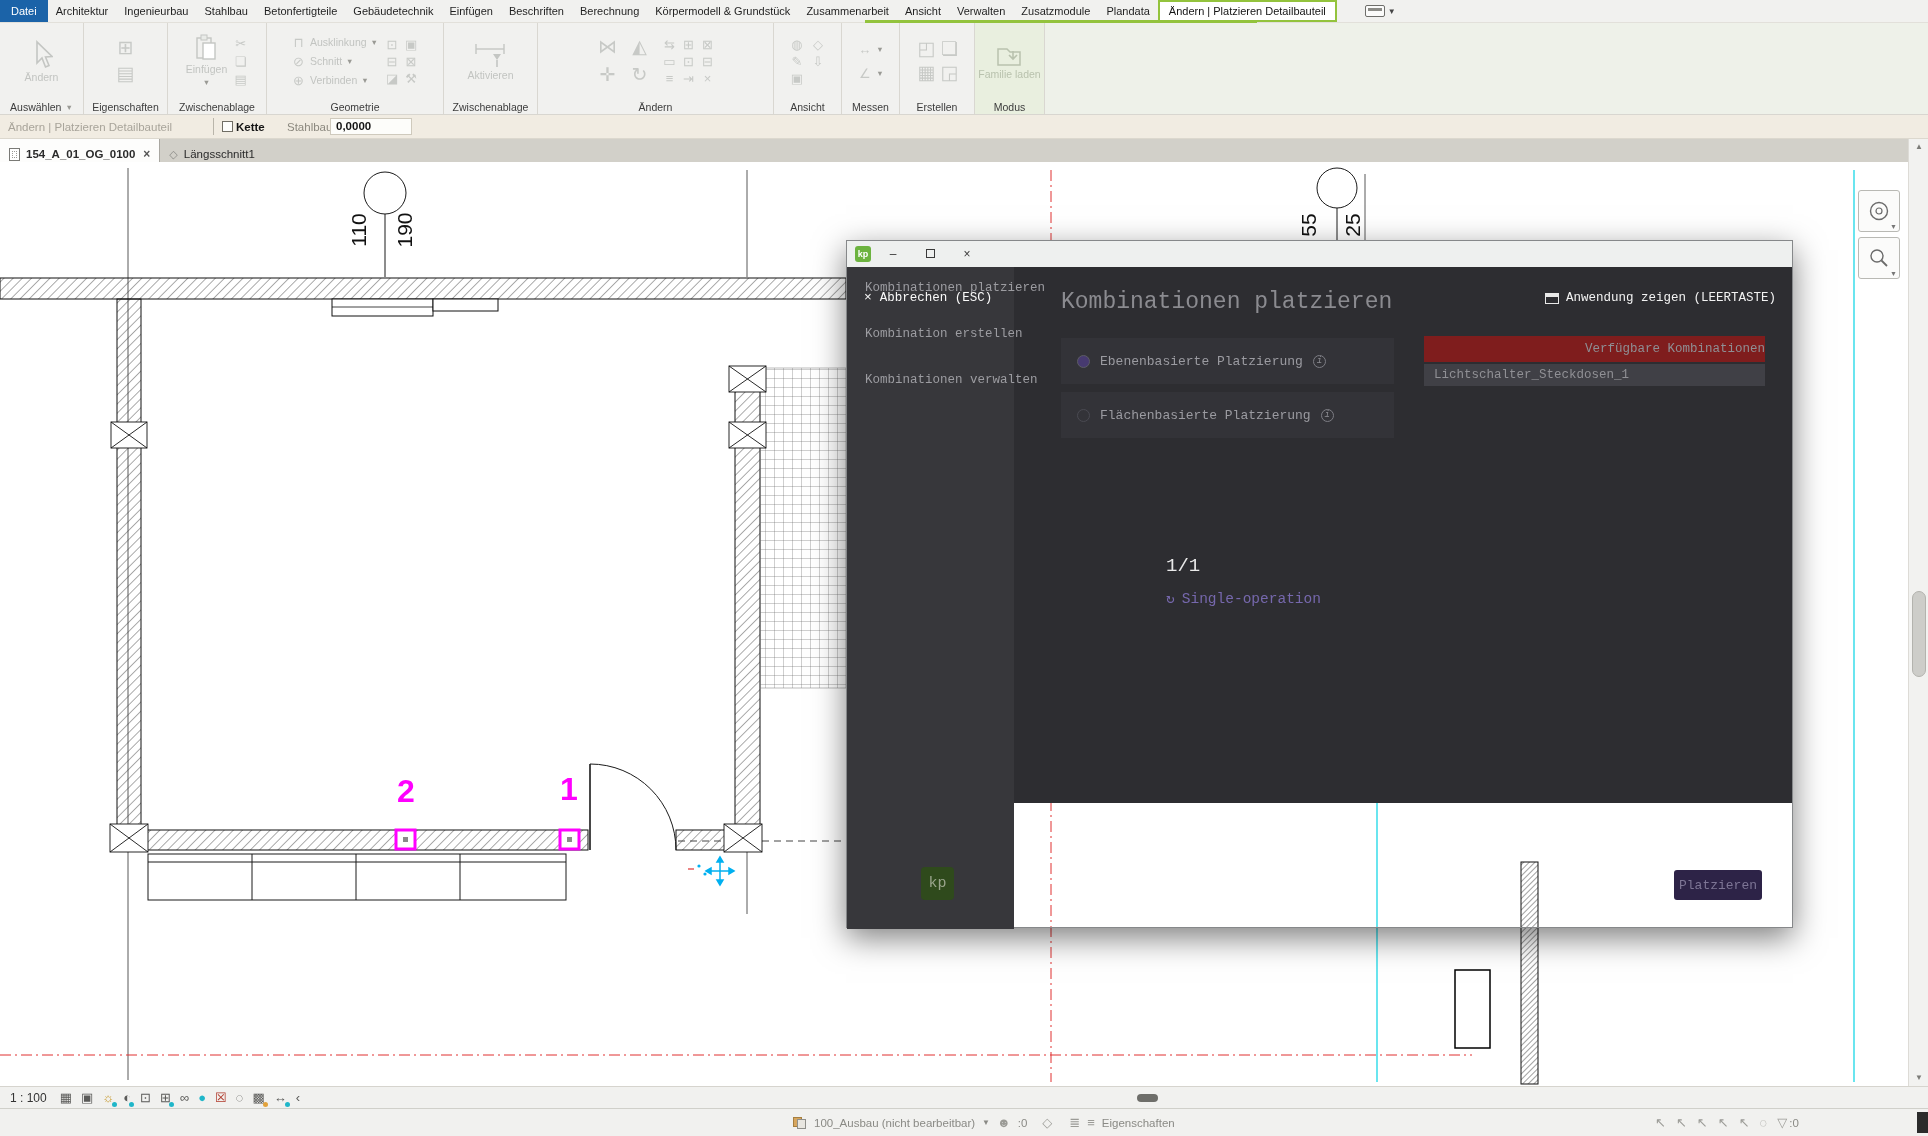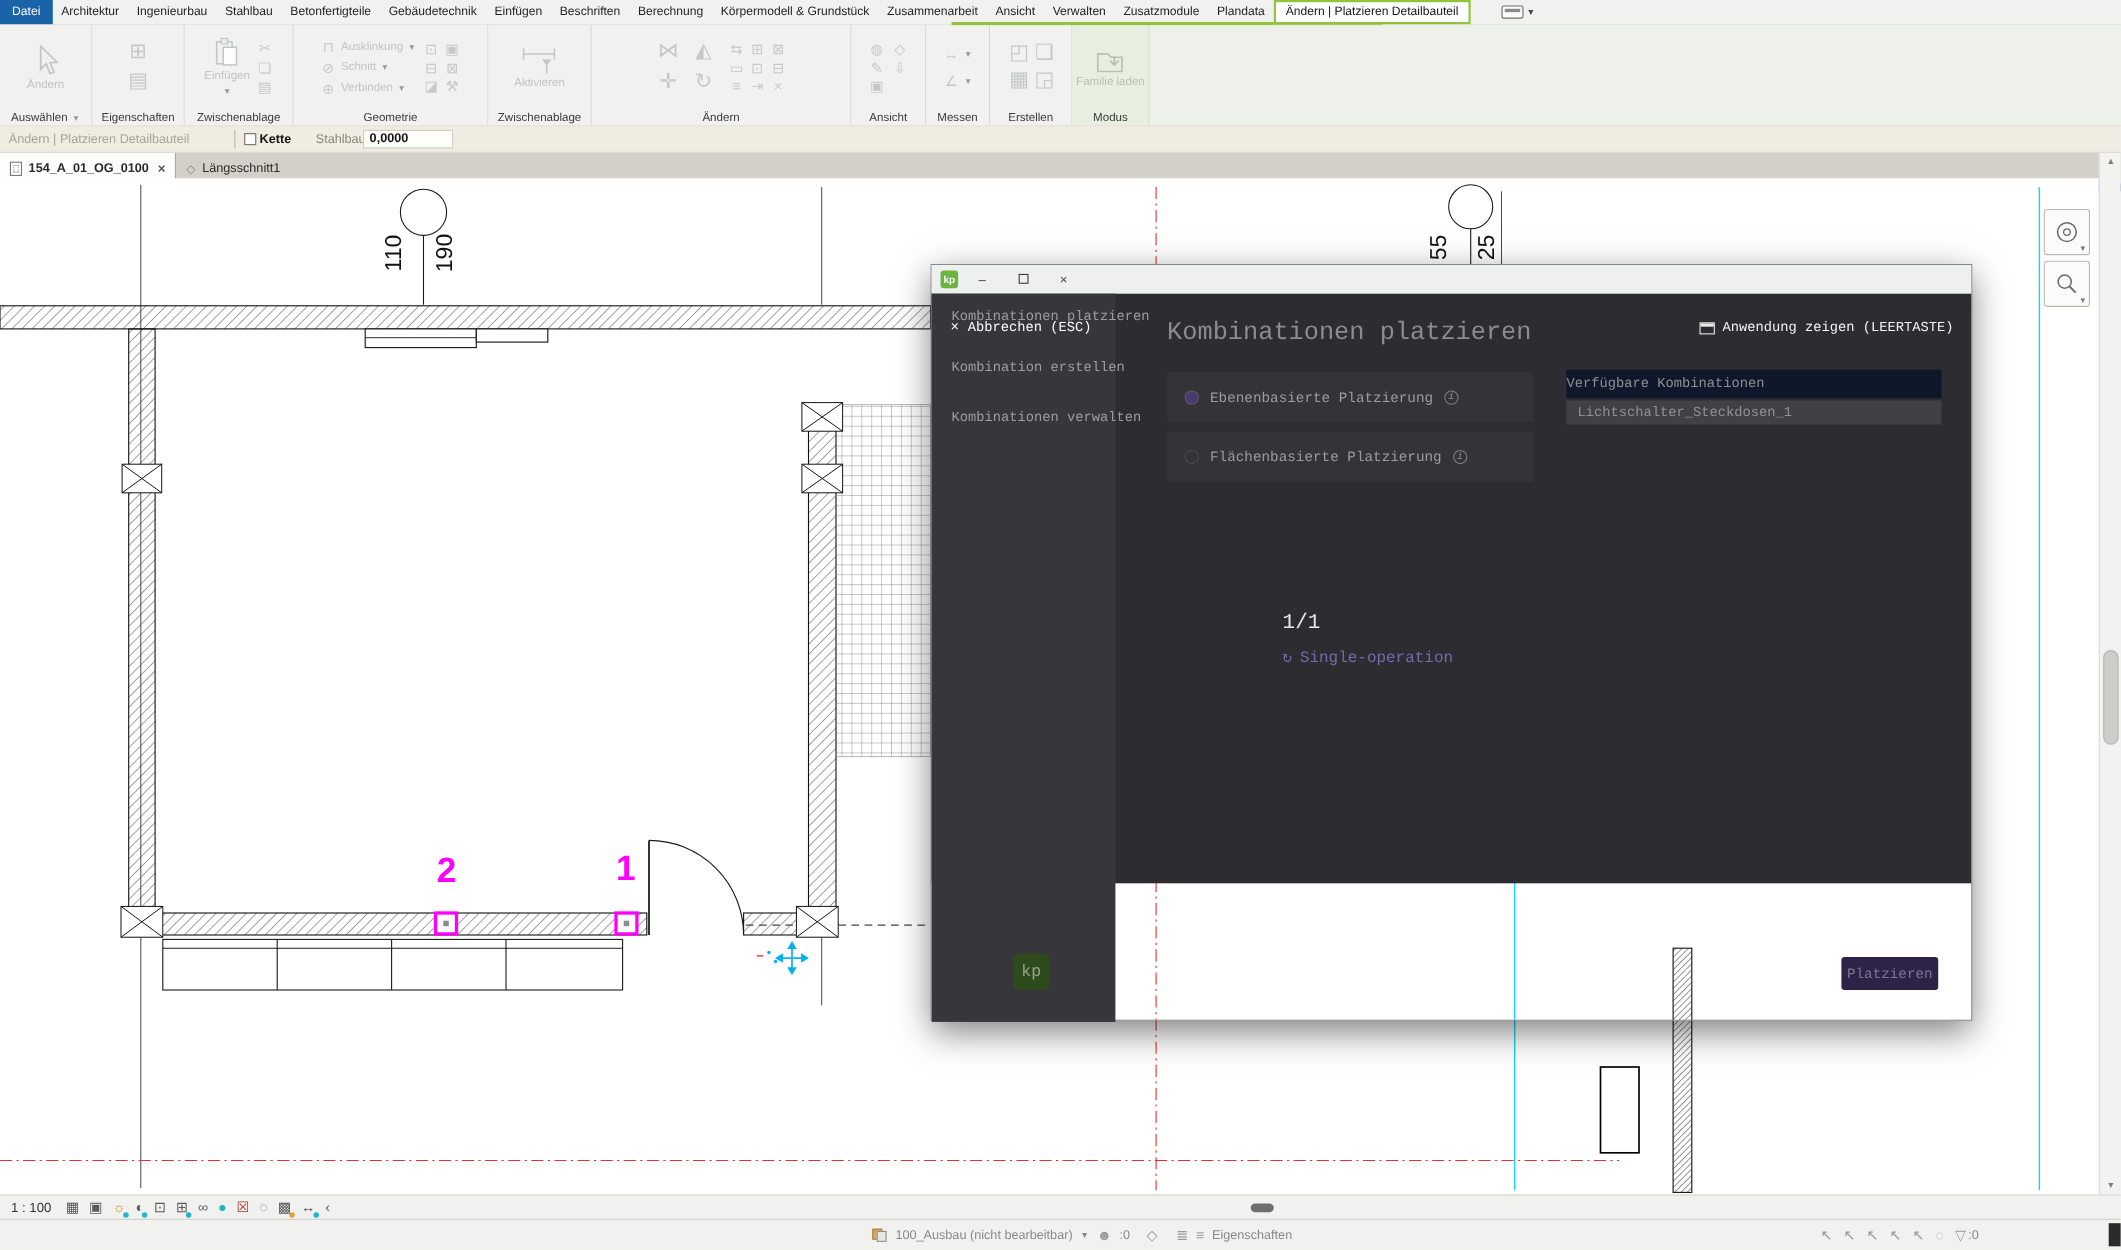--- a/index.html
+++ b/index.html
@@ -38,21 +38,21 @@
   
   .optionsbar { height:24px; background:#f1ece2; display:flex; align-items:center; font-size:11.5px; border-bottom:1px solid #dcd8ce; position:relative; }
   .ob-mode { position:absolute; left:8px; color:#a8a49a; }
   .ob-sep { position:absolute; left:213px; top:3px; bottom:3px; width:1px; background:#b9b5aa; }
   .ob-check { position:absolute; left:222px; display:flex; align-items:center; gap:3px; color:#141414; font-weight:bold; }
   .cb { width:11px; height:11px; border:1px solid #706d64; background:#fdfdfb; display:inline-block; }
   .ob-vlabel { position:absolute; left:287px; color:#8b887e; }
   .ob-input { position:absolute; left:330px; width:82px; height:17px; background:#fdfdfa; border:1px solid #cfcabd; font-size:11.5px; font-weight:bold; color:#141414; padding:1px 5px; }
 
   
-  .viewtabs { height:35px; background:#d2d0c9; display:flex; align-items:stretch; border-bottom:7px solid #3b82f6; }
+  .viewtabs { height:35px; background:#d2d0c9; display:flex; align-items:stretch; border-bottom:5px solid #3b82f6; }
   .vtab { display:flex; align-items:center; gap:6px; padding:0 9px; font-size:11.5px; color:#2b2b2b; }
   .vtab.active { background:#fdfdfc; border-right:1px solid #a9a7a1; font-weight:bold; }
   .vtab .doc { width:11px; height:13px; border:1px solid #7a7a76; background:#fff; position:relative; }
   .vtab .doc::after { content:""; position:absolute; inset:2px; border:1px dotted #9a9a96; }
   .vtab .dia { color:#8a8a86; font-size:11px; }
   .vtab .x { color:#555; font-size:12px; margin-left:2px; }
 
   
   .canvas { position:absolute; left:0; top:162px; width:1908px; height:924px; background:#ffffff; overflow:hidden; }
   .navbtns { position:absolute; right:8px; top:28px; display:flex; flex-direction:column; gap:5px; }
@@ -102,21 +102,21 @@
   .win-ic { width:14px; height:11px; border:1px solid #e8e8e8; position:relative; }
   .win-ic::after { content:""; position:absolute; left:0; right:0; top:0; height:3px; background:#e8e8e8; }
   .dlg-heading { position:absolute; left:214px; top:22px; font-size:23px; color:#8b8b90; }
   .radio-row { position:absolute; left:214px; width:333px; height:46px; background:#333338; display:flex; align-items:center; padding-left:16px; gap:10px; font-size:13px; color:#9b9ba1; }
   .radio-row.r1 { top:71px; } .radio-row.r2 { top:125px; }
   .rdot { width:13px; height:13px; border-radius:50%; }
   .rdot.sel { background:#473a70; border:1px solid #5c5c64; }
   .rdot.unsel { background:transparent; border:1px solid #4a4a52; }
   .info { width:13px; height:13px; border-radius:50%; border:1px solid #7d7d84; color:#8c8c92; font-size:9px; display:flex; align-items:center; justify-content:center; font-style:italic; }
   .avail { position:absolute; left:577px; top:69px; width:341px; }
-  .avail-hd { height:26px; line-height:26px; background:#0f172a; text-align:left; color:#8f8f94; font-size:12.5px; }
+  .avail-hd { height:26px; line-height:26px; background:#7f1d1d; text-align:right; color:#8f8f94; font-size:12.5px; }
   .avail-it { height:22px; line-height:22px; background:#404046; color:#909095; font-size:12.5px; padding-left:10px; margin-top:2px; }
   .dlg-center { position:absolute; left:319px; top:288px; }
   .dlg-progress { font-size:19px; color:#eaeaea; }
   .dlg-prompt { font-size:26px; color:#f4f4f4; margin-top:3px; }
   .dlg-modelink { display:flex; align-items:center; gap:7px; margin-top:13px; color:#7668ad; font-size:14.5px; }
   .dlg-kp { position:absolute; left:74px; top:600px; width:33px; height:33px; background:#2f4a1c; border-radius:4px; color:#9aa58c; font-size:15px; display:flex; align-items:center; justify-content:center; }
   .dlg-place { position:absolute; left:827px; top:603px; width:88px; height:30px; background:#2d2347; border-radius:3px; color:#7d7595; font-size:13px; display:flex; align-items:center; justify-content:center; }
 </style>
 </head>
 <body>

